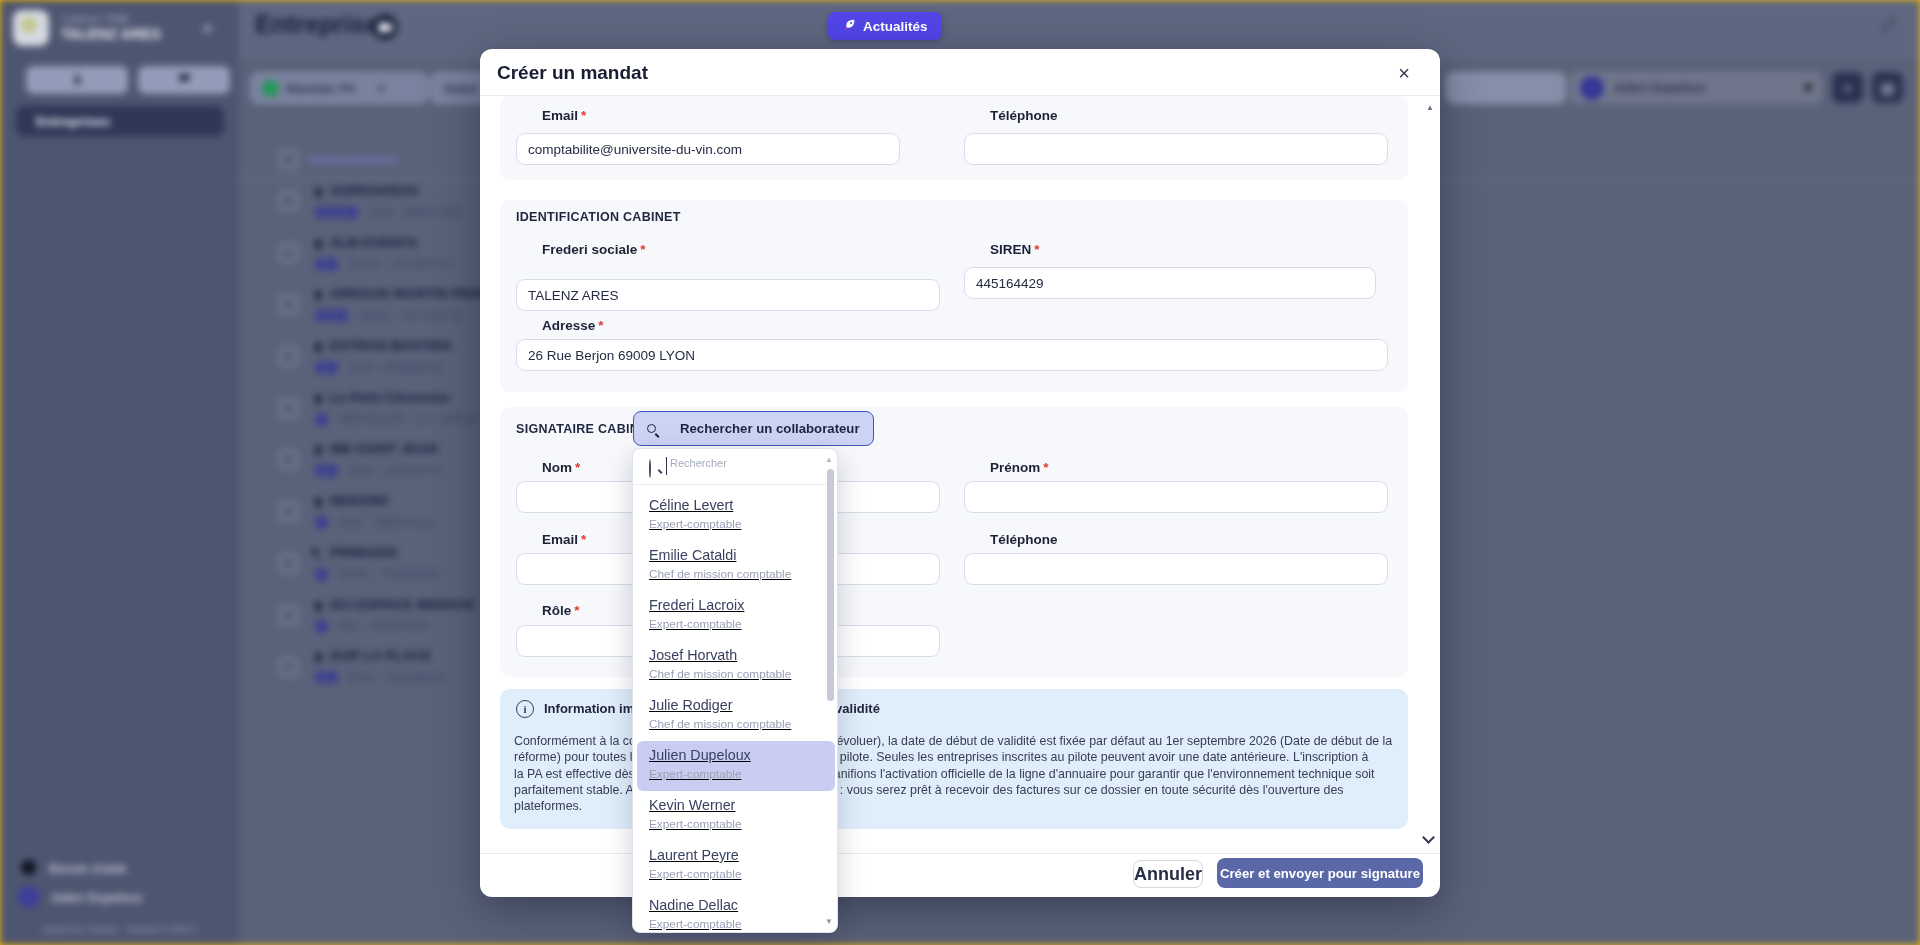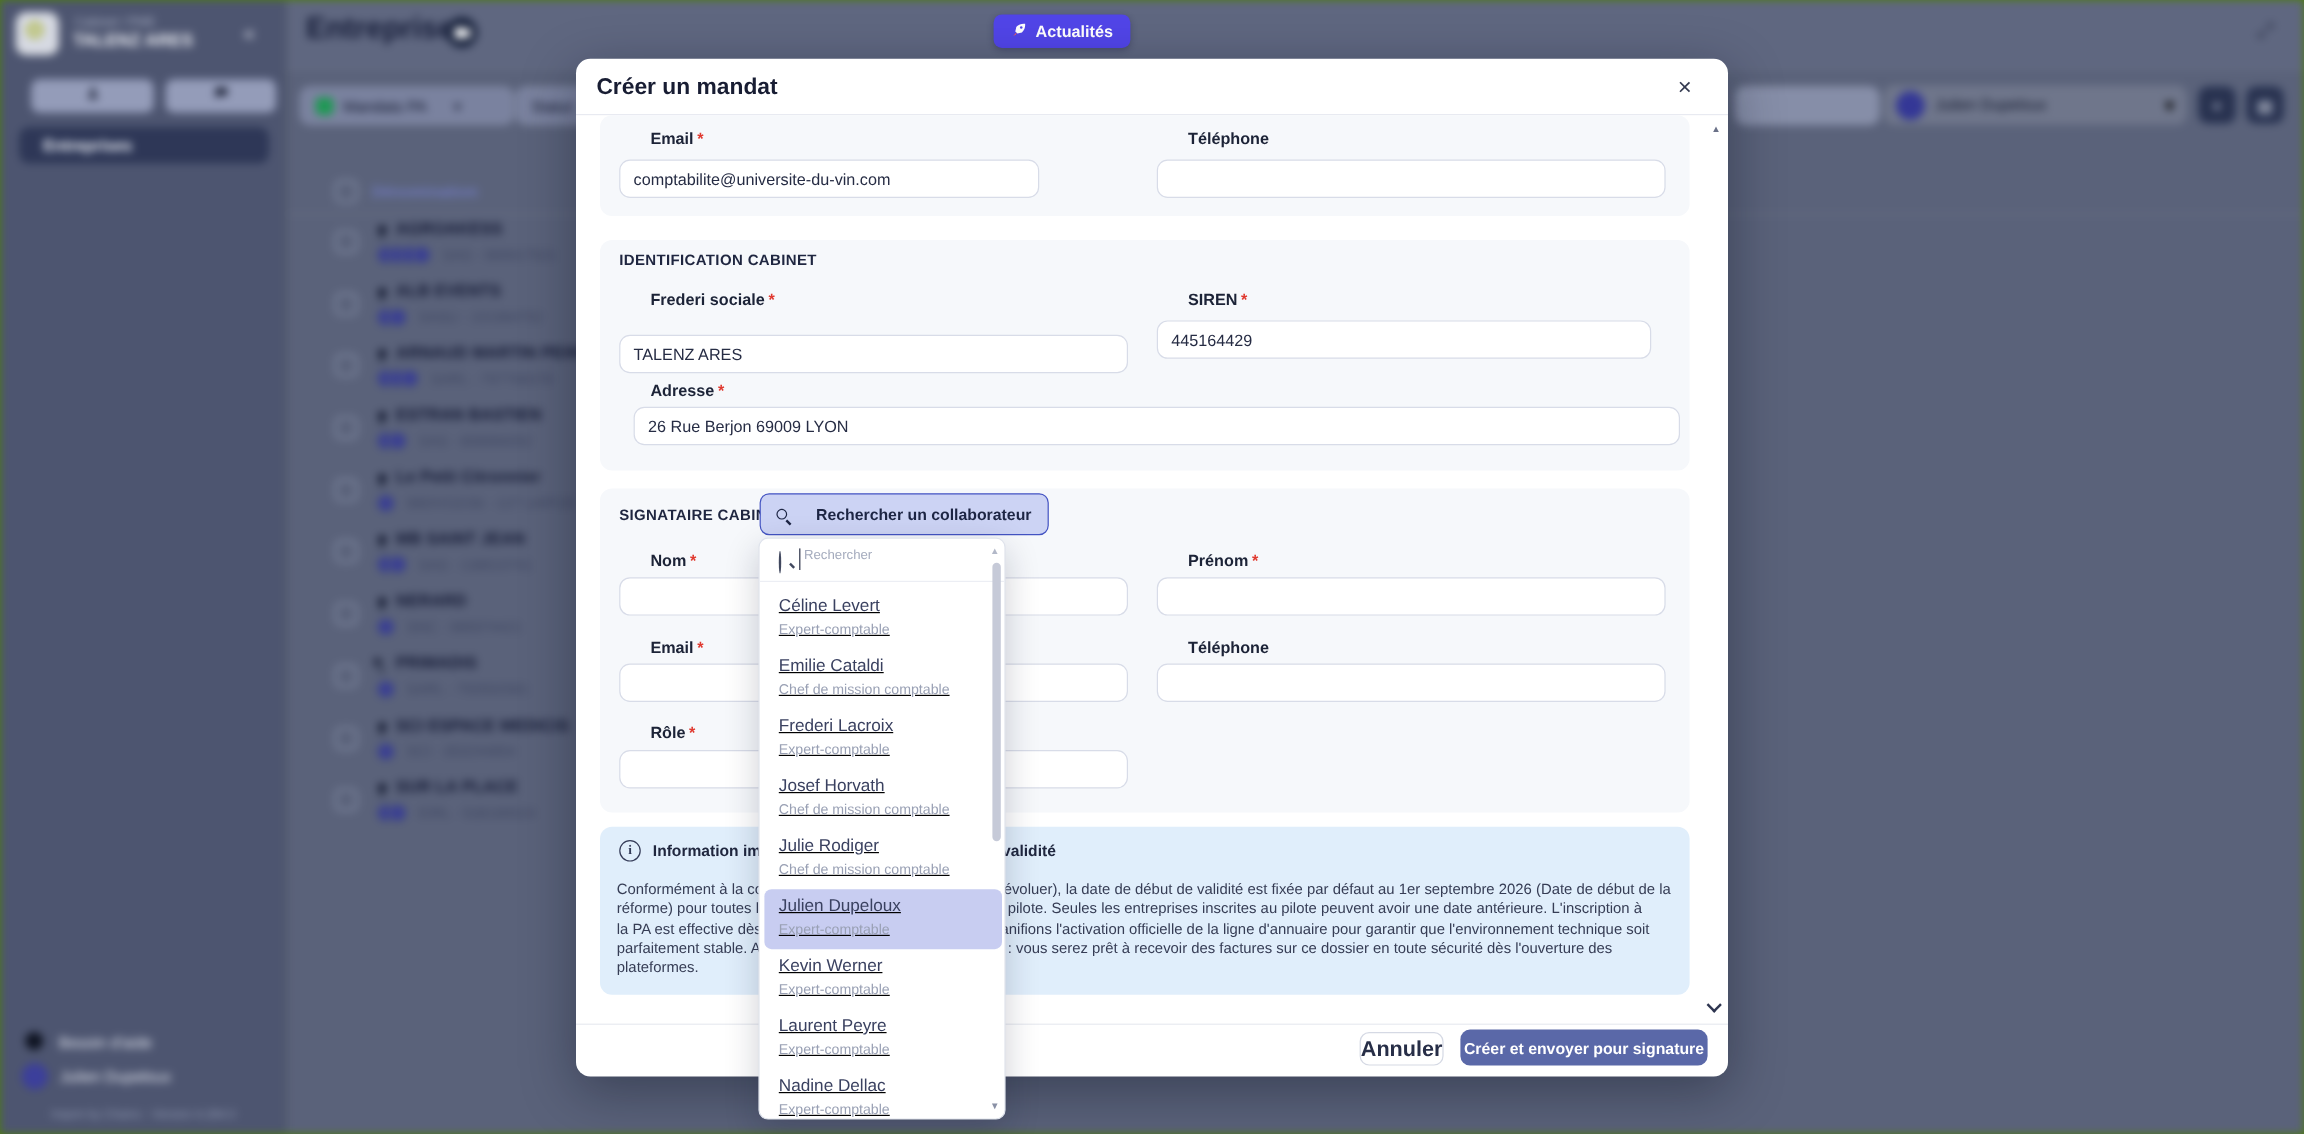--- a/index.html
+++ b/index.html
@@ -1,17 +1,17 @@
 <!DOCTYPE html>
 <html><head>
 <meta charset="utf-8">
 <style>
   html,body{margin:0;padding:0;background:#30364d;}
   *{box-sizing:border-box;font-family:"Liberation Sans",sans-serif;}
-  #stage{position:relative;width:1920px;height:945px;overflow:hidden;background:#4d7c0f;}
+  #stage{position:relative;width:1920px;height:945px;overflow:hidden;background:#eab308;}
   .abs{position:absolute;}
 
   
   #bg{position:absolute;inset:0;filter:blur(3.5px) saturate(.95);}
   #sidebar{left:0;top:0;width:239px;height:945px;background:#4d5571;}
   .logo-tile{left:13px;top:10px;width:36px;height:36px;border-radius:9px;background:#d6d9e2;}
   .logo-ring{left:9px;top:8px;width:14px;height:14px;border-radius:50%;border:4px solid #b4bd52;}
   .org-type{left:62px;top:13px;font-size:10.5px;color:#a7aec4;}
   .org-name{left:61px;top:26px;font-size:14.5px;font-weight:bold;color:#eceef5;}
   .collapse{left:203px;top:18px;font-size:17px;color:#dfe3ee;}
@@ -296,33 +296,33 @@
 
   <div id="modal" class="abs">
     <div class="abs m-title">Créer un mandat</div>
     <div class="abs m-close">×</div>
     <div class="abs m-div"></div>
     <div class="abs scroll-up">▲</div>
     <div class="abs scroll-dn"></div>
 
     <div class="abs card" style="left:20px;top:47px;width:908px;height:84px;">
       <div class="abs lbl" style="left:16px;top:12px;"><span>Email</span><span class="star">*</span></div>
-      <div class="abs inp" style="left:16px;top:37px;width:350px;">comptabilite@universite-du-vin.com</div>
+      <div class="abs inp" style="left:16px;top:37px;width:384px;">comptabilite@universite-du-vin.com</div>
       <div class="abs lbl" style="left:464px;top:12px;">Téléphone</div>
       <div class="abs inp" style="left:464px;top:37px;width:424px;"></div>
     </div>
 
     <div class="abs card" style="left:20px;top:151px;width:908px;height:192px;">
       <div class="abs sechead" style="left:16px;top:10px;">IDENTIFICATION CABINET</div>
       <div class="abs lbl" style="left:16px;top:42px;"><span>Frederi sociale</span><span class="star">*</span></div>
       <div class="abs inp" style="left:16px;top:79px;width:424px;">TALENZ ARES</div>
       <div class="abs lbl" style="left:464px;top:42px;"><span>SIREN</span><span class="star">*</span></div>
       <div class="abs inp" style="left:464px;top:67px;width:412px;">445164429</div>
       <div class="abs lbl" style="left:16px;top:118px;"><span>Adresse</span><span class="star">*</span></div>
-      <div class="abs inp" style="left:16px;top:139px;width:872px;margin-left:12px;">26 Rue Berjon 69009 LYON</div>
+      <div class="abs inp" style="left:16px;top:139px;width:872px;">26 Rue Berjon 69009 LYON</div>
     </div>
 
     <div class="abs card" style="left:20px;top:358px;width:908px;height:270px;">
       <div class="abs sechead" style="left:16px;top:15px;">SIGNATAIRE CABINET</div>
       <div class="abs srch-btn" style="left:133px;top:4px;">
         <span class="mag"></span>
         <span>Rechercher un collaborateur</span>
       </div>
       <div class="abs lbl" style="left:16px;top:53px;"><span>Nom</span><span class="star">*</span></div>
       <div class="abs inp" style="left:16px;top:74px;width:424px;"></div>

